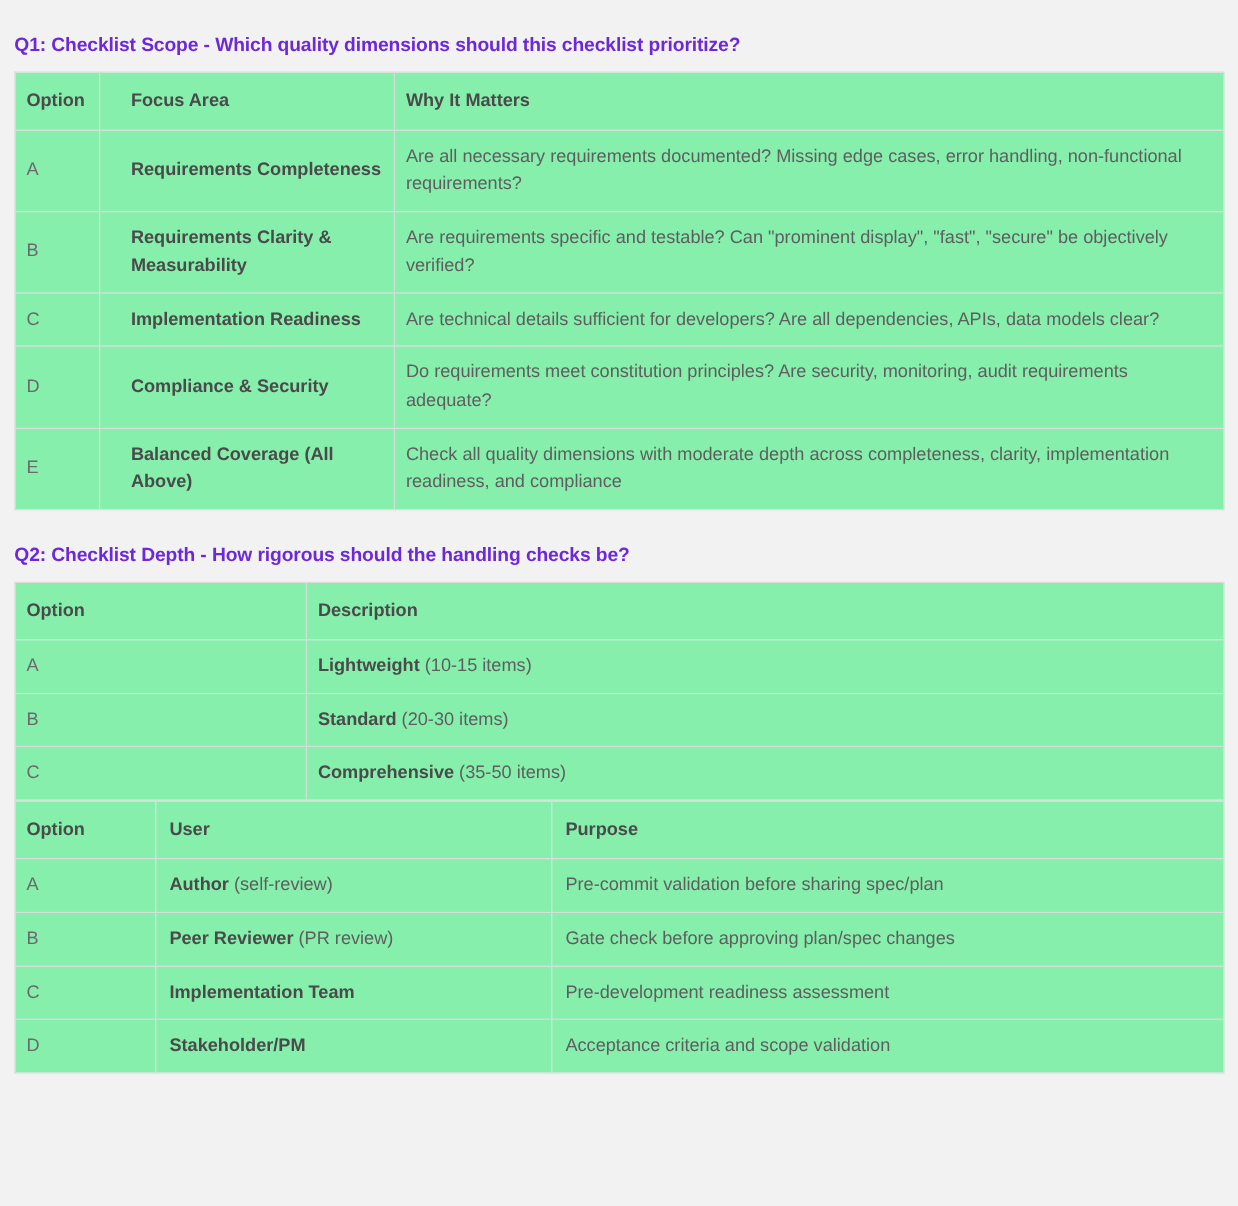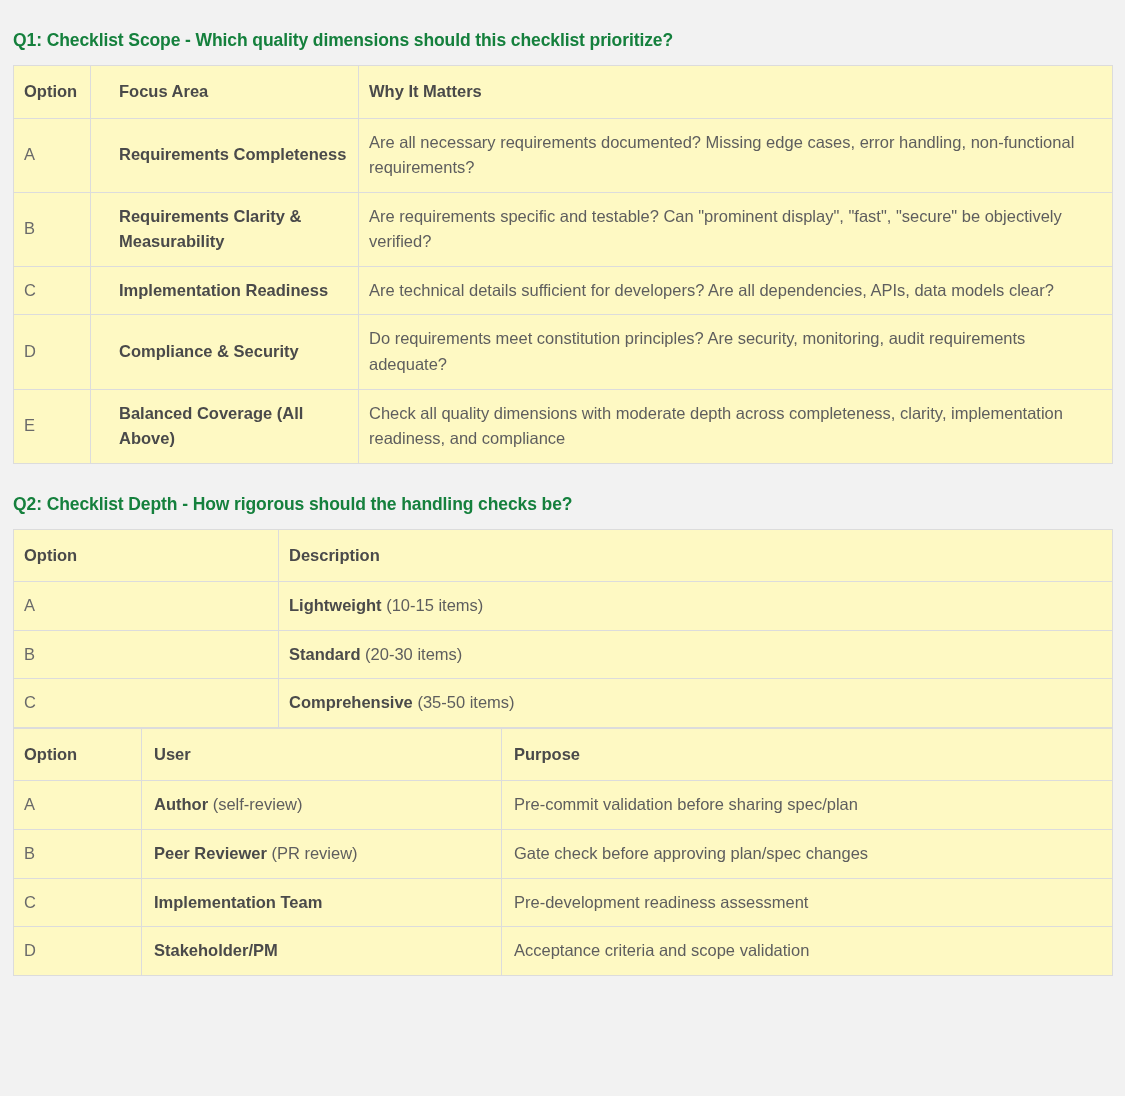--- a/index.html
+++ b/index.html
@@ -23,21 +23,21 @@
     font-size: 16.5px;
     line-height: 1.5;
     color: #5e5e5e;
     margin: 0;
     padding: 12px 0 0 0;
     font-weight: 400;
   }
   .q-heading {
     font-size: 17.5px;
     font-weight: bold;
-    color: #15803d;
+    color: #6d28d9;
     margin: 0;
     padding: 30px 0 14px 0;
     letter-spacing: -0.1px;
   }
   table.qtable {
     border-collapse: collapse;
     width: 1099px;
     table-layout: fixed;
     background: #f2f2f2;
     margin: 0;
@@ -45,21 +45,21 @@
   table.qtable th,
   table.qtable td {
     border: 1px solid #dcdcdc;
     text-align: left;
     vertical-align: middle;
     padding: 11px 11px 11px 11px;
     font-size: 16.5px;
     line-height: 1.55;
     color: #5e5e5e;
     font-weight: 400;
-    background: #fef9c3;
+    background: #86efac;
     word-wrap: break-word;
     overflow-wrap: break-word;
   }
   table.qtable th {
     font-weight: bold;
     color: #4a4a4a;
     padding-top: 13px;
     padding-bottom: 13px;
   }
   table.qtable td.opt {

